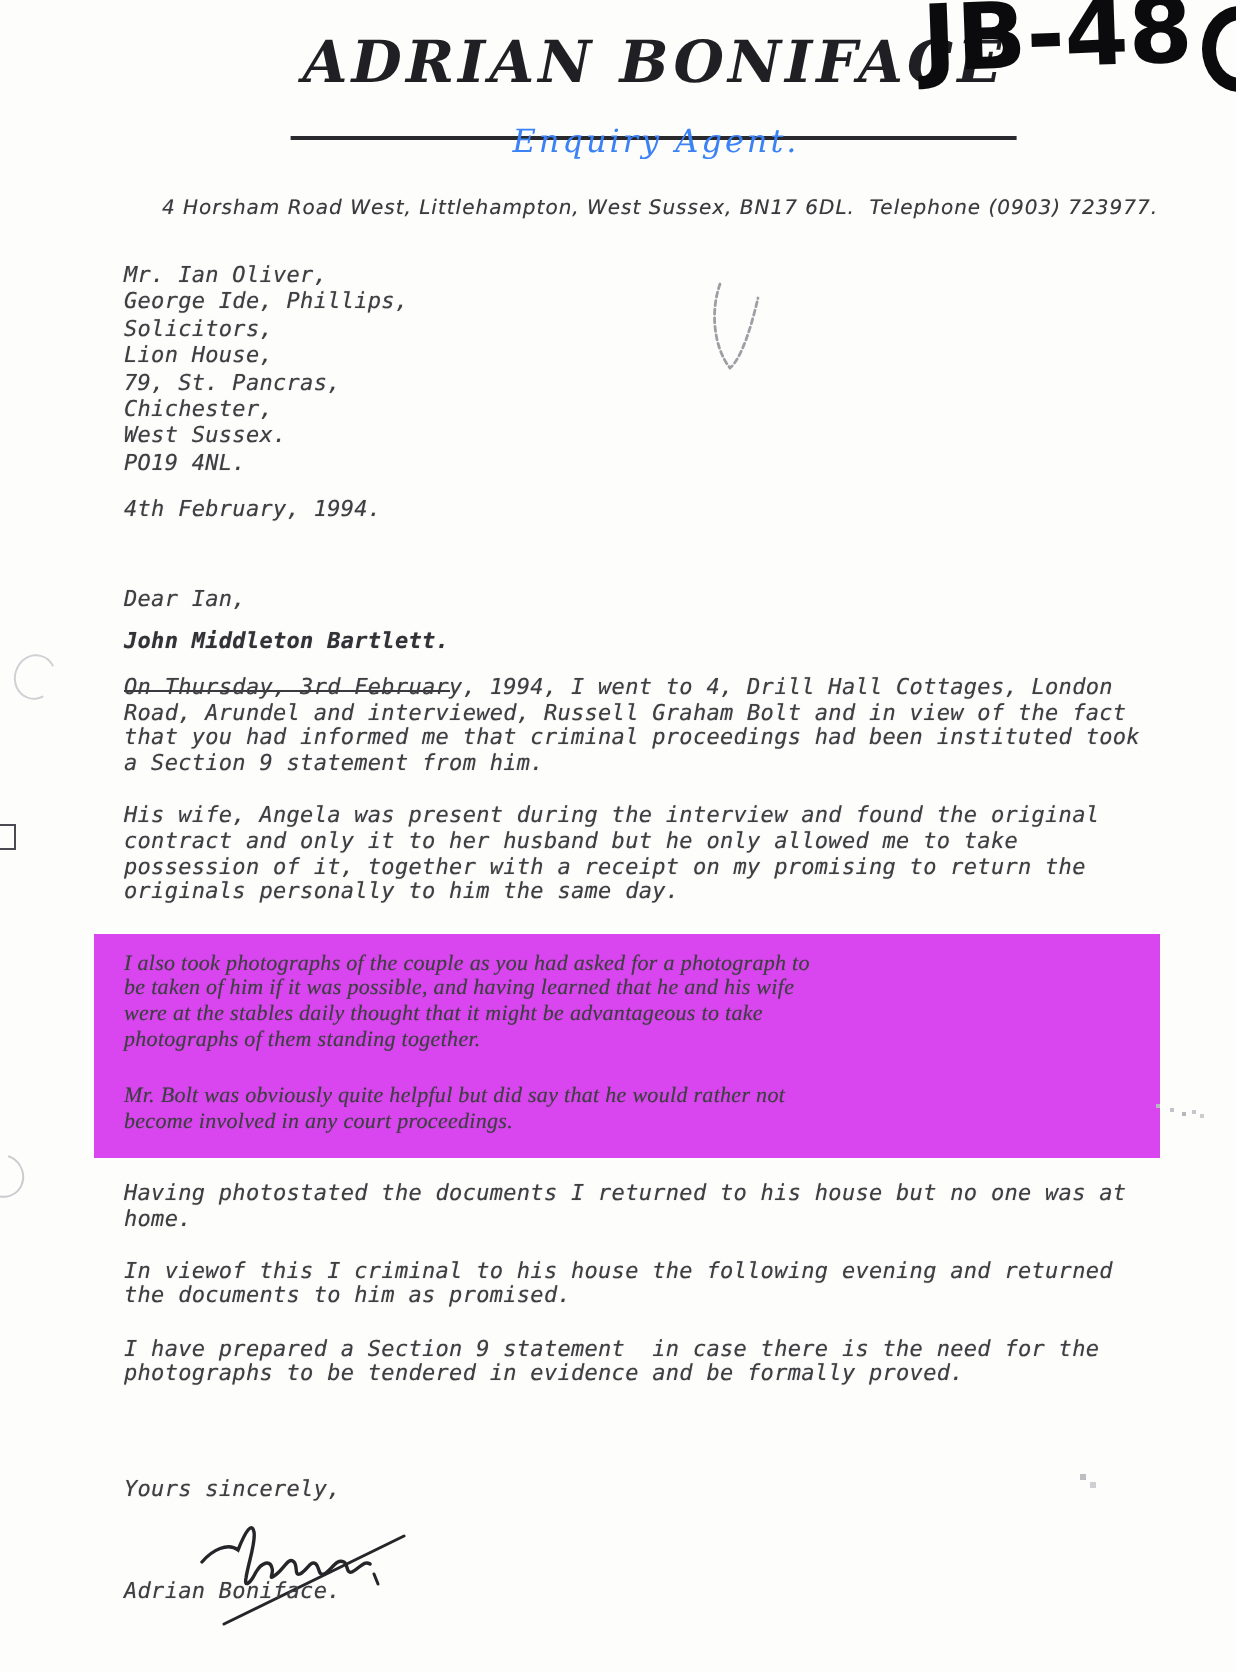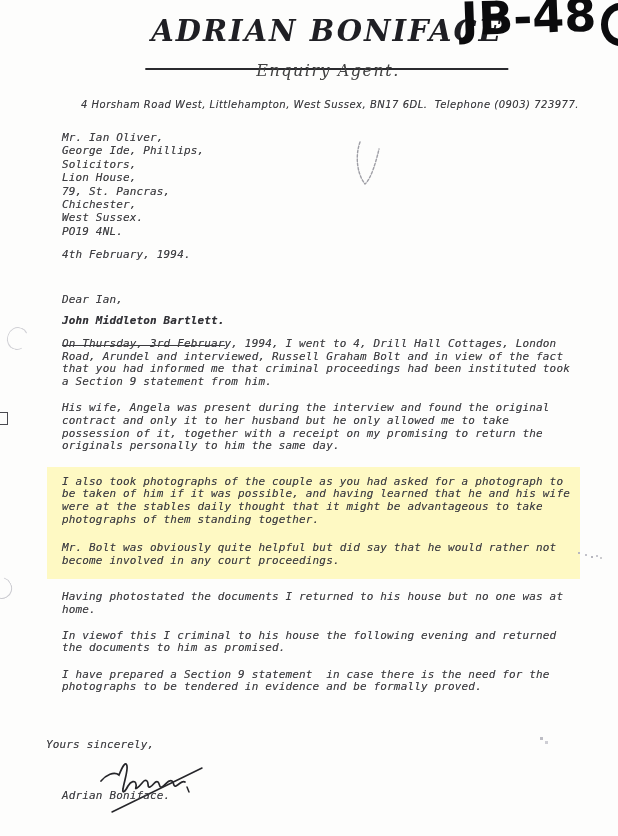--- a/index.html
+++ b/index.html
@@ -23,21 +23,21 @@
   
   .masthead-name{
     position:absolute;top:14px;left:calc(50% + 18px);transform:translateX(-50%);
     font-family:"DejaVu Serif", serif;font-style:italic;font-weight:600;
     font-size:29px;letter-spacing:2px;color:#1f1f24;
     border-bottom:2.2px solid #2a2a2e;padding:0 6px 20px 6px;white-space:nowrap;
   }
   .masthead-role{
     position:absolute;top:61px;left:calc(50% + 19px);transform:translateX(-50%);
     font-family:"DejaVu Serif", serif;font-style:italic;
-    font-size:16px;letter-spacing:1.5px;color:#404040;white-space:nowrap;
+    font-size:16px;letter-spacing:1.5px;color:#3b82f6;white-space:nowrap;
   }
   .masthead-addr{
     position:absolute;top:99px;left:calc(50% + 21px);transform:translateX(-50%);
     font-family:"DejaVu Sans", sans-serif;font-style:italic;
     font-size:10px;letter-spacing:0.5px;color:#3a3a3e;white-space:pre;
     text-shadow:0 0 0.4px rgba(60,60,65,.5);
   }
   
   .annotation{
     position:absolute;top:-12px;left:461px;
@@ -60,21 +60,21 @@
   }
   .paras{position:absolute;top:338px;left:62px;width:520px;}
   .para{margin:0 0 13.5px 0;white-space:pre-wrap;}
   .highlight-block{
     margin:10px 0 12px -15px;
     padding:9px 8px 11px 15px;
     width:533px;box-sizing:border-box;
   }
   .highlight-block .para{margin-bottom:12px;}
   .highlight-block .para:last-child{margin-bottom:0;margin-top:16px;}
-  .closing{position:absolute;top:739px;left:46px;}
+  .closing{position:absolute;top:739px;left:62px;}
   .signatory{position:absolute;top:790px;left:62px;}
   .signature-svg{position:absolute;top:756px;left:90px;}
   .checkmark-svg{position:absolute;top:136px;left:348px;}
   
   .art{position:absolute;}
   .art-circle1{left:7px;top:327px;width:19px;height:21px;border:1.5px solid #c9c9cf;
     border-right-color:transparent;border-radius:50%;transform:rotate(18deg);opacity:.85;}
   .art-square{left:-3px;top:412px;width:9px;height:11px;border:1.4px solid #4a4a50;}
   .art-circle2{left:-9px;top:577px;width:19px;height:20px;border:1.4px solid #c6c6cc;
     border-top-color:transparent;border-radius:50%;transform:rotate(-28deg);opacity:.9;}
@@ -118,21 +118,21 @@
     <div>
         <p class="para">On Thursday, 3rd February, 1994, I went to 4, Drill Hall Cottages, London
 Road, Arundel and interviewed, Russell Graham Bolt and in view of the fact
 that you had informed me that criminal proceedings had been instituted took
 a Section 9 statement from him.</p>
         <p class="para">His wife, Angela was present during the interview and found the original
 contract and only it to her husband but he only allowed me to take
 possession of it, together with a receipt on my promising to return the
 originals personally to him the same day.</p>
       </div>
-    <div class="highlight-block" style="background-color: #fef9c3;">
+    <div class="highlight-block" style="background-color: #d946ef; font-family: Liberation Serif, serif;">
         <p class="para">I also took photographs of the couple as you had asked for a photograph to
 be taken of him if it was possible, and having learned that he and his wife
 were at the stables daily thought that it might be advantageous to take
 photographs of them standing together.</p>
         <p class="para">Mr. Bolt was obviously quite helpful but did say that he would rather not
 become involved in any court proceedings.</p>
       </div>
     <div>
         <p class="para">Having photostated the documents I returned to his house but no one was at
 home.</p>

